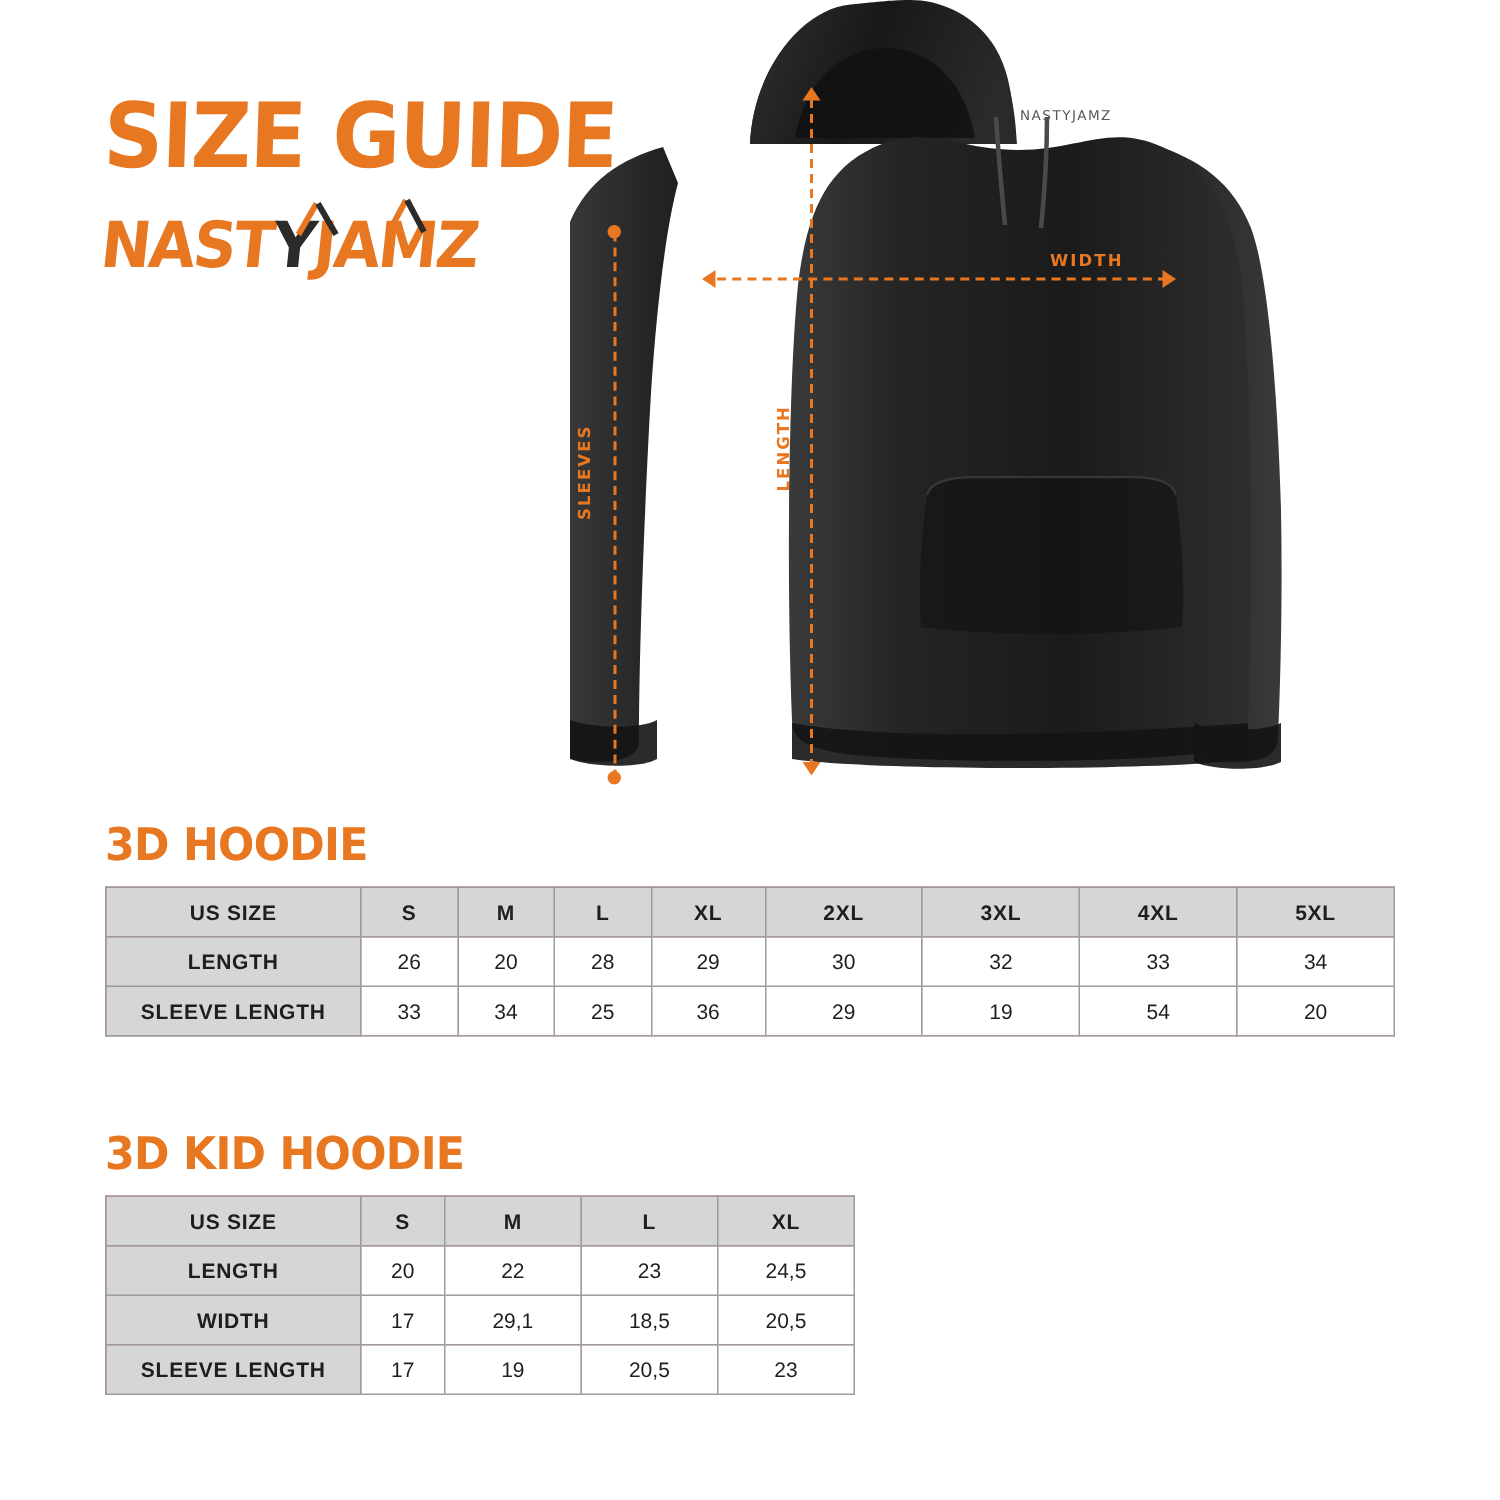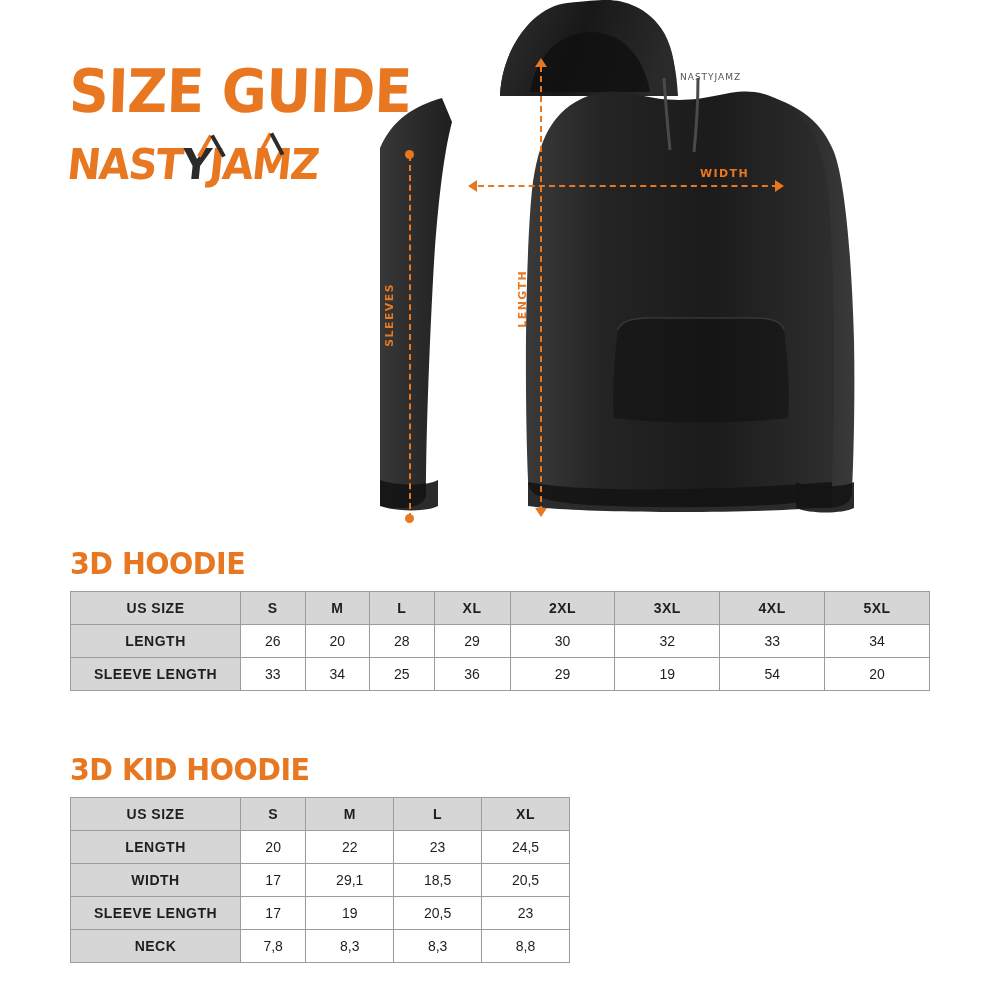--- a/index.html
+++ b/index.html
@@ -311,24 +311,17 @@
           <td class="val">18,5</td>
           <td class="val">20,5</td>
         </tr>
         <tr>
           <td class="rowhead">SLEEVE LENGTH</td>
           <td class="val">17</td>
           <td class="val">19</td>
           <td class="val">20,5</td>
           <td class="val">23</td>
         </tr>
-        <tr>
-          <td class="rowhead">NECK</td>
-          <td class="val">7,8</td>
-          <td class="val">8,3</td>
-          <td class="val">8,3</td>
-          <td class="val">8,8</td>
-        </tr>
       </tbody>
     </table>
   </div>
 
 </div>
 
 </body></html>

